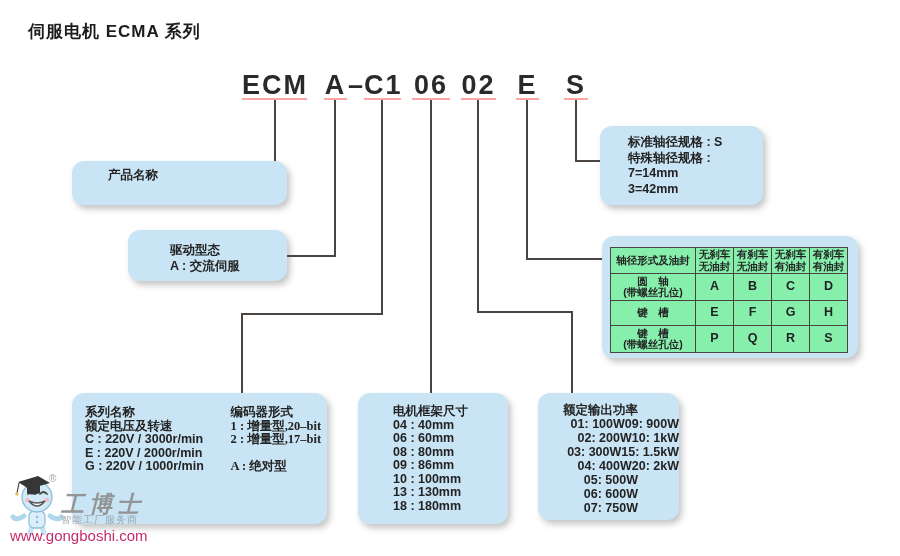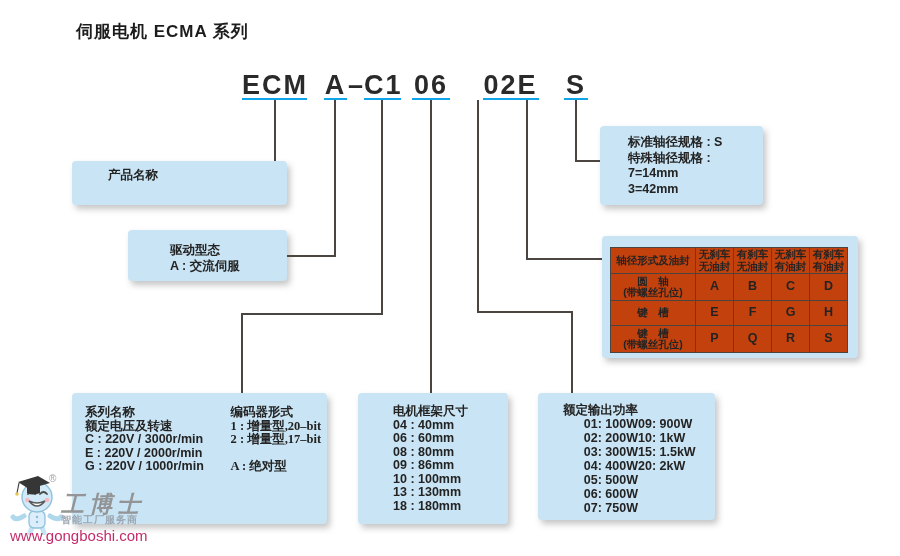--- a/index.html
+++ b/index.html
@@ -1,66 +1,66 @@
 <!DOCTYPE html>
 <html><head>
 <meta charset="utf-8">
 <style>
   * { margin:0; padding:0; box-sizing:border-box; }
   html,body { width:900px; height:556px; background:#ffffff; overflow:hidden; }
   body { position:relative; font-family:"Liberation Sans", sans-serif; color:#262626; }
 
   .page-title {
     position:absolute; left:28px; top:20px;
-    font-size:17px; font-weight:bold; color:#1c1c1c; letter-spacing:1px;margin-left:48px;
+    font-size:17px; font-weight:bold; color:#1c1c1c; letter-spacing:1px;
   }
 
   
   .seg {
     position:absolute; top:71px; height:29px; line-height:29px;
     font-size:27px; font-weight:bold; letter-spacing:2px;
     text-align:center; color:#2a2a2a;
-    border-bottom:2px solid #0ea5e9;
+    border-bottom:2px solid #fca5a5;
   }
   .seg-dash {
     position:absolute; top:71px; height:29px; line-height:29px;
     font-size:27px; font-weight:bold; text-align:center; color:#2a2a2a;
   }
 
   
   .vline { position:absolute; width:2px; background:#4a4540; }
   .hline { position:absolute; height:2px; background:#4a4540; }
 
   
   .bx {
-    position:absolute; background:#c9e4f4; border-radius:4px;
+    position:absolute; background:#c9e4f4; border-radius:12px;
     box-shadow:3px 4px 6px rgba(90,90,90,0.35);
     font-size:12.5px; font-weight:bold; color:#232323;
   }
   .ln   { height:14.2px; line-height:14.2px; white-space:nowrap; }
   .ln13 { height:13.5px; line-height:13.5px; white-space:nowrap; }
   .ln15 { height:15.5px; line-height:15.5px; white-space:nowrap; }
 
   .bx-product { left:72px;  top:161px; width:215px; height:44px;  padding:7px 0 0 36px; }
   .bx-drive   { left:128px; top:230px; width:159px; height:51px;  padding:13px 0 12px 42px; }
   .bx-spec    { left:600px; top:126px; width:163px; height:79px;  padding:9px 0 0 28px; }
   .bx-series  { left:72px;  top:393px; width:255px; height:131px; padding:13px 0 0 13px; }
   .bx-frame   { left:358px; top:393px; width:150px; height:131px; padding:12px 0 0 35px; }
-  .bx-power   { left:538px; top:393px; width:177px; height:127px; padding:10px 0 0 25px; }
+  .bx-power   { left:538px; top:393px; width:141px; height:127px; padding:10px 0 0 25px; }
   .bx-table   { left:602px; top:236px; width:256px; height:122px; padding:11px 0 0 8px; }
 
   .series-cols { display:flex; }
   .series-col-left  { width:151px; }
   .series-col-right { width:100px;font-family:Liberation Serif, serif; }
 
   .prow { display:flex; height:14px; line-height:14px; white-space:nowrap; }
   .prow .c1 { width:75px;text-align:right; }
 
   
-  table.shaft { border-collapse:collapse; background:#c2410c; }
+  table.shaft { border-collapse:collapse; background:#86efac; }
   table.shaft td {
     border:1.5px solid #4a4540; text-align:center; vertical-align:middle;
     font-size:10.5px; font-weight:bold; line-height:11.5px; color:#232323;
     padding:0;
   }
   td.t-corner { width:85px; }
   td.t-colh   { width:38px; }
   tr.t-hdr  td { height:26px; }
   tr.t-r1   td { height:27px;margin-top:26px; }
   tr.t-r2   td { height:25px; }
@@ -69,35 +69,35 @@
   .l2:empty { display:none; }
 
   
   .wm { position:absolute; left:0; top:0; width:900px; height:556px; pointer-events:none; opacity:0.92; }
   .wm-brand {
     position:absolute; left:61px; top:489px;
     font-family:"DejaVu Serif", serif; font-weight:bold; font-style:italic;
     font-size:23px; letter-spacing:5px; color:#8e8e8e;
   }
   .wm-reg { position:absolute; left:49px; top:473px; font-size:10px; color:#9a9a9a; }
-  .wm-tag { position:absolute; left:61px; top:513px; font-size:10px; letter-spacing:1px; color:#98a2ac; font-weight:bold; }
+  .wm-tag { position:absolute; left:61px; top:513px; font-size:10px; letter-spacing:1px; color:#98a2ac; font-weight:normal; }
   .wm-url { position:absolute; left:10px; top:527px; font-size:15px; color:#be185d; }
   .wm-mascot { position:absolute; left:10px; top:473px; }
 </style>
 </head>
 <body>
 
 <div class="page-title">伺服电机 ECMA 系列</div>
 
 <div class="seg" style="left:242px;width:65px;">ECM</div>
 <div class="seg" style="left:324px;width:23px;">A</div>
 <div class="seg-dash" style="left:346px;width:19px;">–</div>
 <div class="seg" style="left:364px;width:37px;">C1</div>
 <div class="seg" style="left:412px;width:38px;">06</div>
-<div class="seg" style="left:461px;width:35px;margin-left:22px;">02</div>
+<div class="seg" style="left:461px;width:35px;">02</div>
 <div class="seg" style="left:516px;width:23px;">E</div>
 <div class="seg" style="left:564px;width:24px;">S</div>
 
 <div class="vline" style="left:274px;top:100px;height:62px;"></div>
 <div class="vline" style="left:334px;top:100px;height:157px;"></div>
 <div class="hline" style="left:287px;top:255px;width:49px;"></div>
 <div class="vline" style="left:381px;top:100px;height:215px;"></div>
 <div class="hline" style="left:241px;top:313px;width:142px;"></div>
 <div class="vline" style="left:241px;top:313px;height:81px;"></div>
 <div class="vline" style="left:430px;top:100px;height:294px;"></div>

